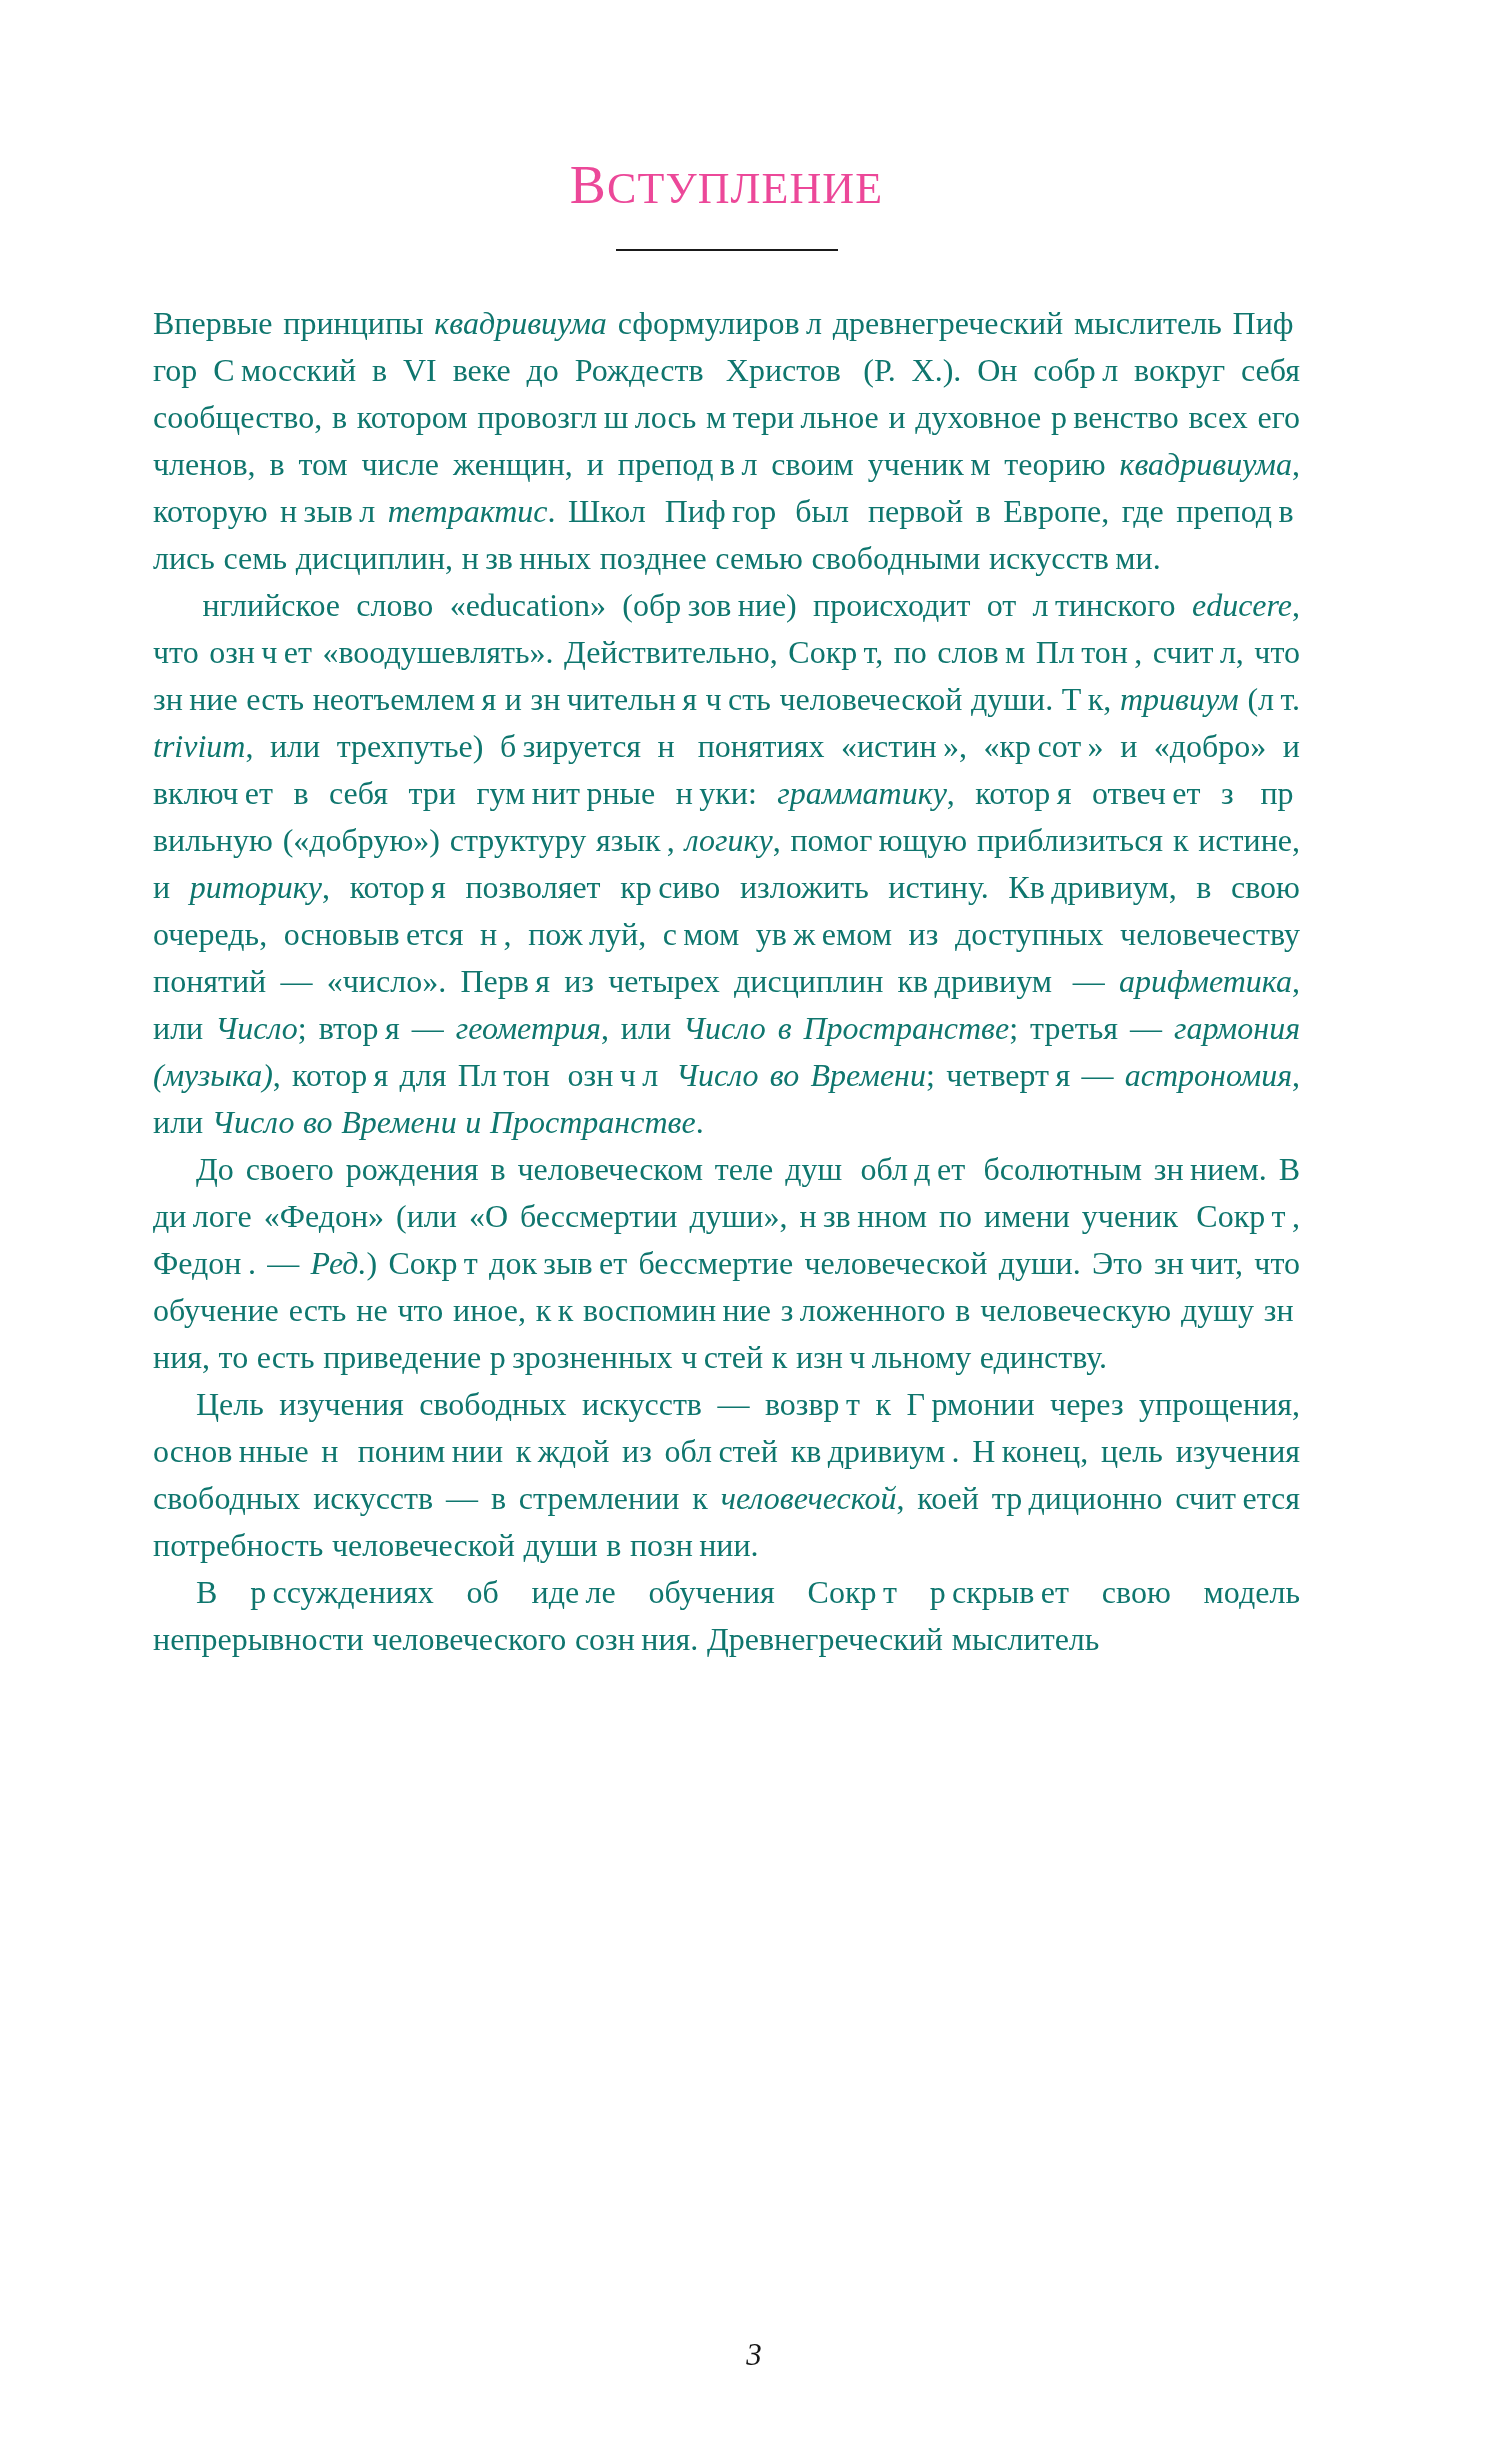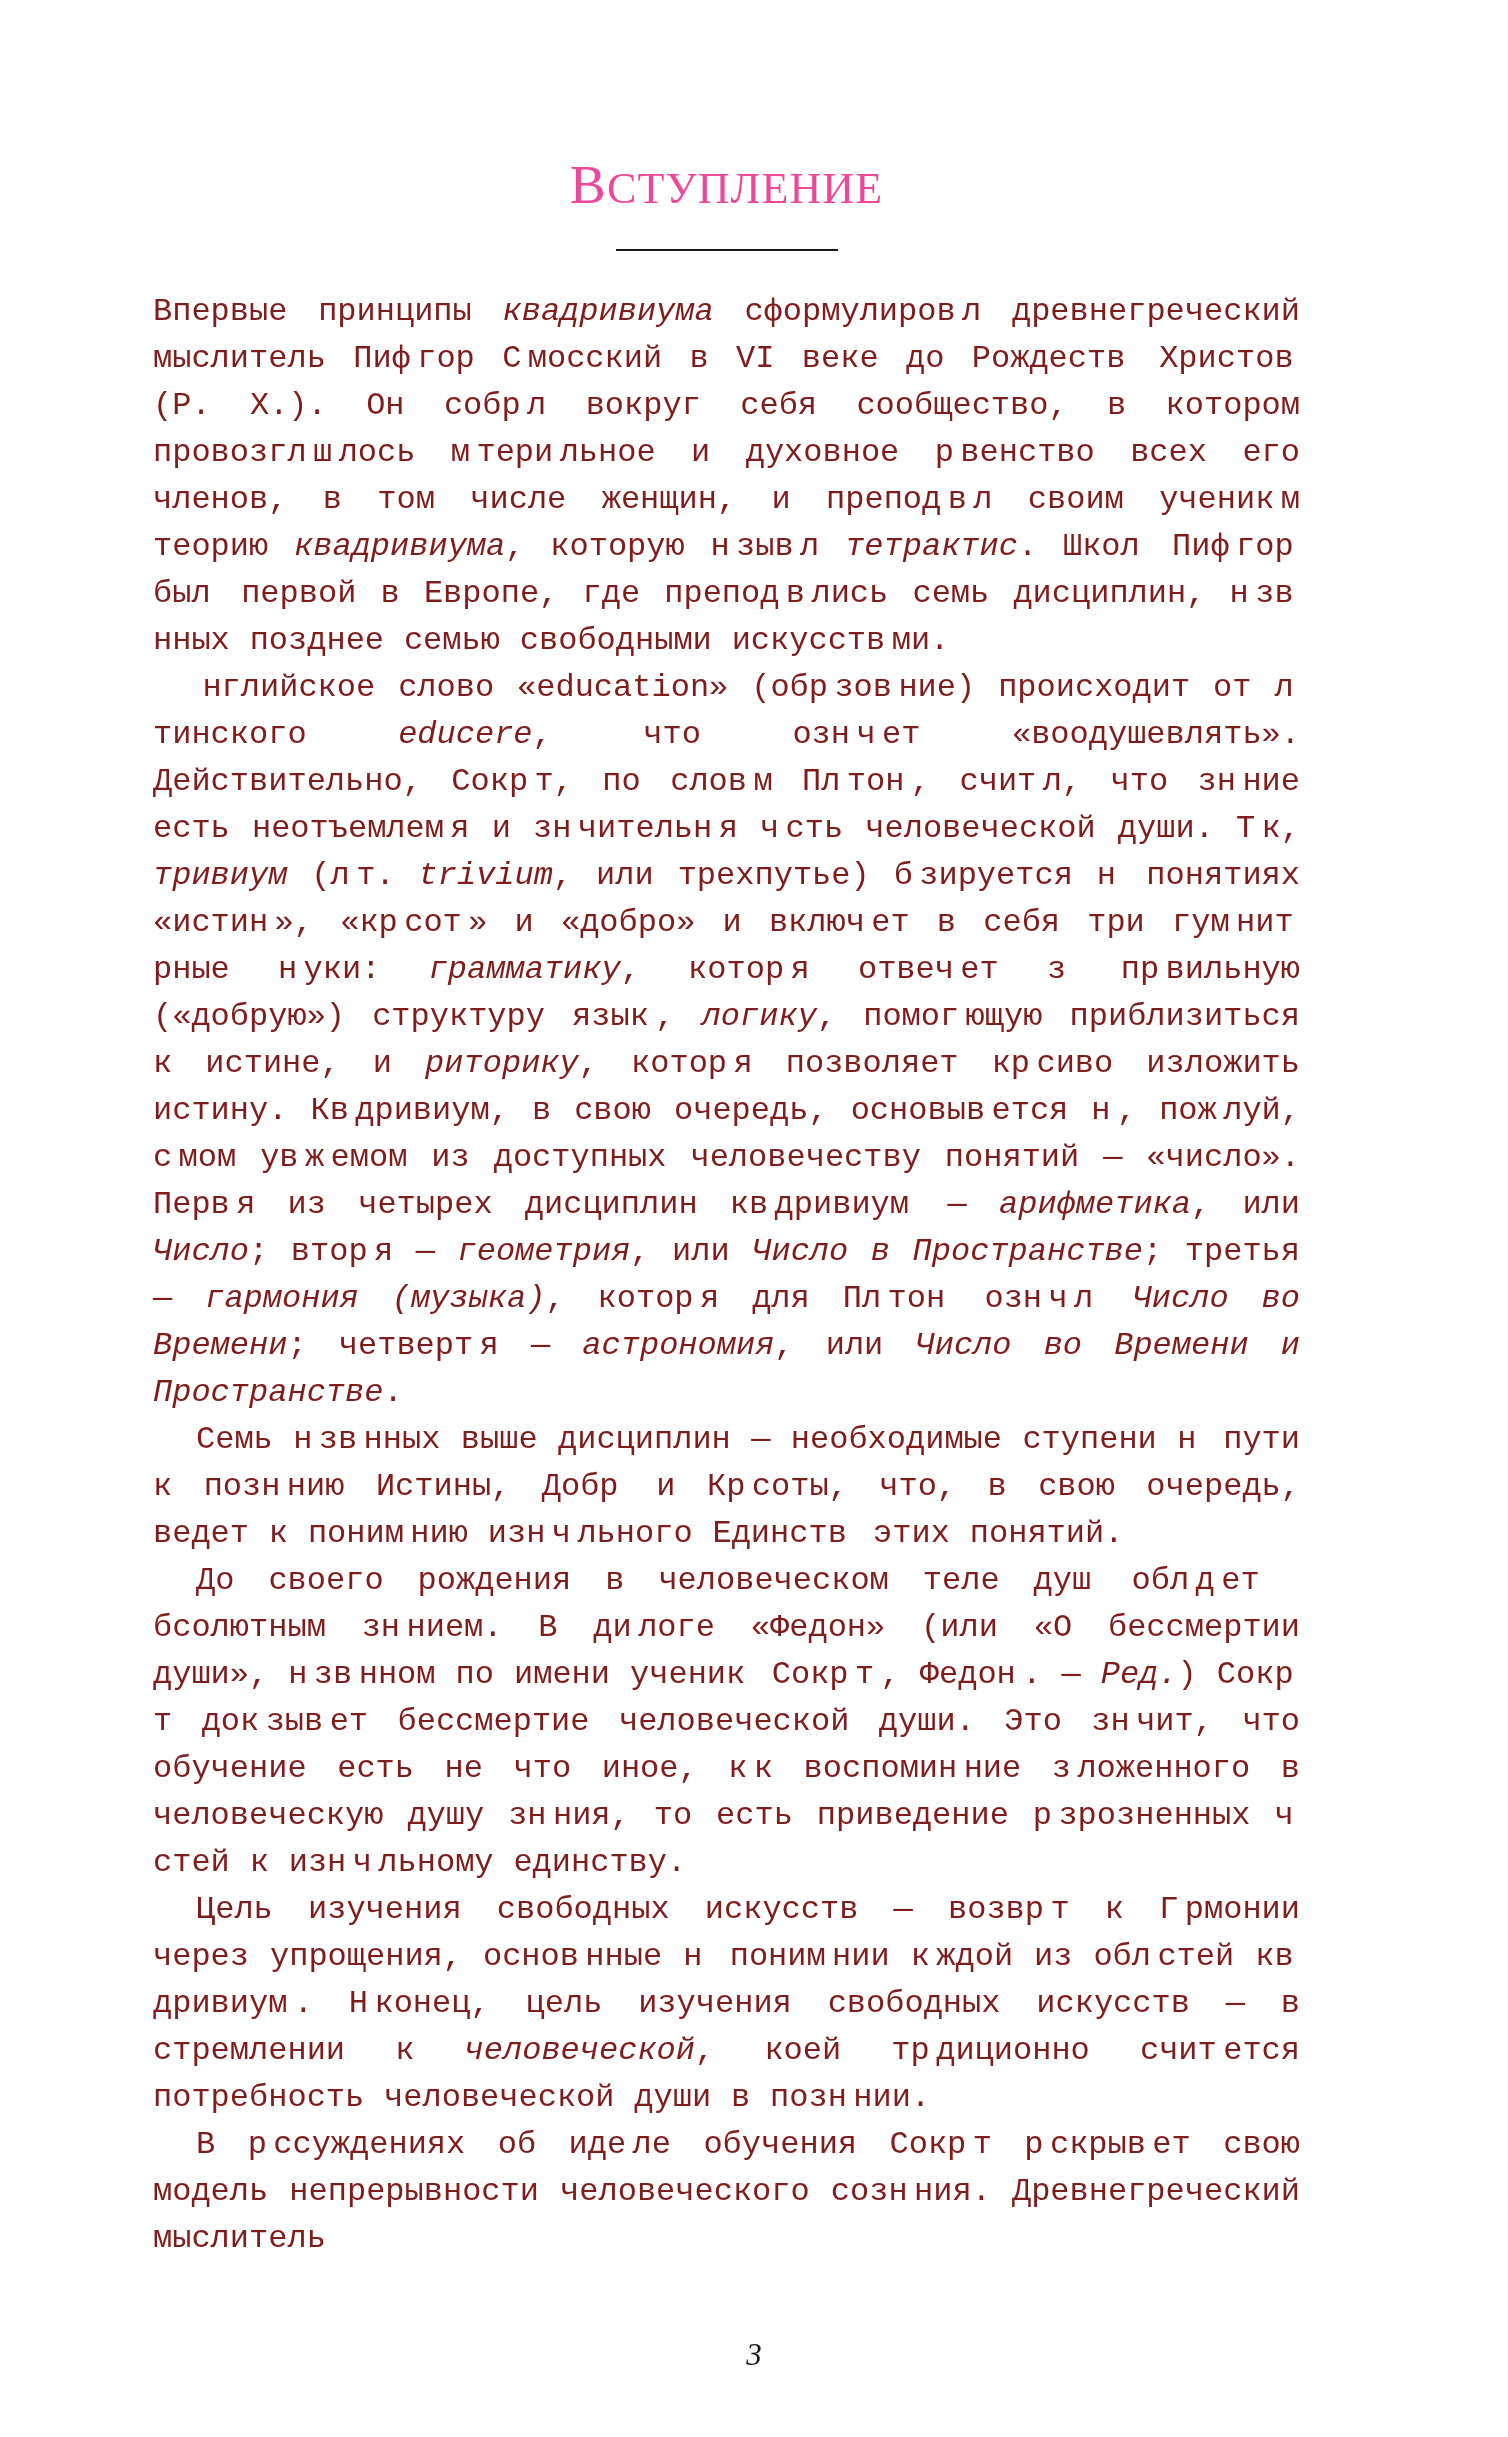--- a/index.html
+++ b/index.html
@@ -53,23 +53,22 @@
 
   .title-rule {
     width: 222px;
     height: 2.3px;
     background: #1a1a1a;
     margin: 35px auto 0 auto;
   }
 
   
   .text-body {
-    margin-top: 37px;
-    color: #7f1d1d;
-    font-family: Liberation Mono, monospace;
+    margin-top: 49px;
+    color: #0f766e;
   }
 
   .para {
     font-size: 32px;
     line-height: 47px;
     text-align: justify;
     text-justify: inter-word;
     margin: 0 0 0 0;
     text-indent: 0;
     word-spacing: 0.02em;
@@ -111,21 +110,20 @@
   <div class="page-body">
 
     <div class="title-block">
       <h1 class="page-title"><span class="cap">В</span><span>СТУПЛЕНИЕ</span></h1>
       <div class="title-rule"></div>
     </div>
 
     <div class="text-body">
       <p class="para">Впервые принципы <i class="it">квадривиума</i> сформулиров л древнегреческий мыслитель Пиф гор С мосский в VI веке до Рождеств  Христов  (Р. Х.). Он собр л вокруг себя сообщество, в котором провозгл ш лось м тери льное и духовное р венство всех его членов, в том числе женщин, и препод в л своим ученик м теорию <i class="it">квадривиума</i>, которую н зыв л <i class="it">тетрактис</i>. Школ  Пиф гор  был  первой в Европе, где препод в лись семь дисциплин, н зв нных позднее семью свободными искусств ми.</p>
       <p class="para indent"> нглийское слово «education» (обр зов ние) происходит от л тинского <i class="it">educere</i>, что озн ч ет «воодушевлять». Действительно, Сокр т, по слов м Пл тон , счит л, что зн ние есть неотъемлем я и зн чительн я ч сть человеческой души. Т к, <i class="it">тривиум</i> (л т. <i class="it">trivium</i>, или трехпутье) б зируется н  понятиях «истин », «кр сот » и «добро» и включ ет в себя три гум нит рные н уки: <i class="it">грамматику</i>, котор я отвеч ет з  пр вильную («добрую») структуру язык , <i class="it">логику</i>, помог ющую приблизиться к истине, и <i class="it">риторику</i>, котор я позволяет кр сиво изложить истину. Кв дривиум, в свою очередь, основыв ется н , пож луй, с мом ув ж емом из доступных человечеству понятий — «число». Перв я из четырех дисциплин кв дривиум  — <i class="it">арифметика</i>, или <i class="it">Число</i>; втор я — <i class="it">геометрия</i>, или <i class="it">Число в Пространстве</i>; третья — <i class="it">гармония (музыка)</i>, котор я для Пл тон  озн ч л  <i class="it">Число во Времени</i>; четверт я — <i class="it">астрономия</i>, или <i class="it">Число во Времени и Пространстве</i>.</p>
-      <p class="para indent">Семь н зв нных выше дисциплин — необходимые ступени н  пути к позн нию Истины, Добр  и Кр соты, что, в свою очередь, ведет к поним нию изн ч льного Единств  этих понятий.</p>
       <p class="para indent">До своего рождения в человеческом теле душ  обл д ет  бсолютным зн нием. В ди логе «Федон» (или «О бессмертии души», н зв нном по имени ученик  Сокр т , Федон . — <i class="it">Ред.</i>) Сокр т док зыв ет бессмертие человеческой души. Это зн чит, что обучение есть не что иное, к к воспомин ние з ложенного в человеческую душу зн ния, то есть приведение р зрозненных ч стей к изн ч льному единству.</p>
       <p class="para indent">Цель изучения свободных искусств — возвр т к Г рмонии через упрощения, основ нные н  поним нии к ждой из обл стей кв дривиум . Н конец, цель изучения свободных искусств — в стремлении к <i class="it">человеческой</i>, коей тр диционно счит ется потребность человеческой души в позн нии.</p>
       <p class="para indent">В р ссуждениях об иде ле обучения Сокр т р скрыв ет свою модель непрерывности человеческого созн ния. Древнегреческий мыслитель</p>
     </div>
 
   </div>
 
   <div class="page-footer">
     <div class="folio">3</div>
   </div>

